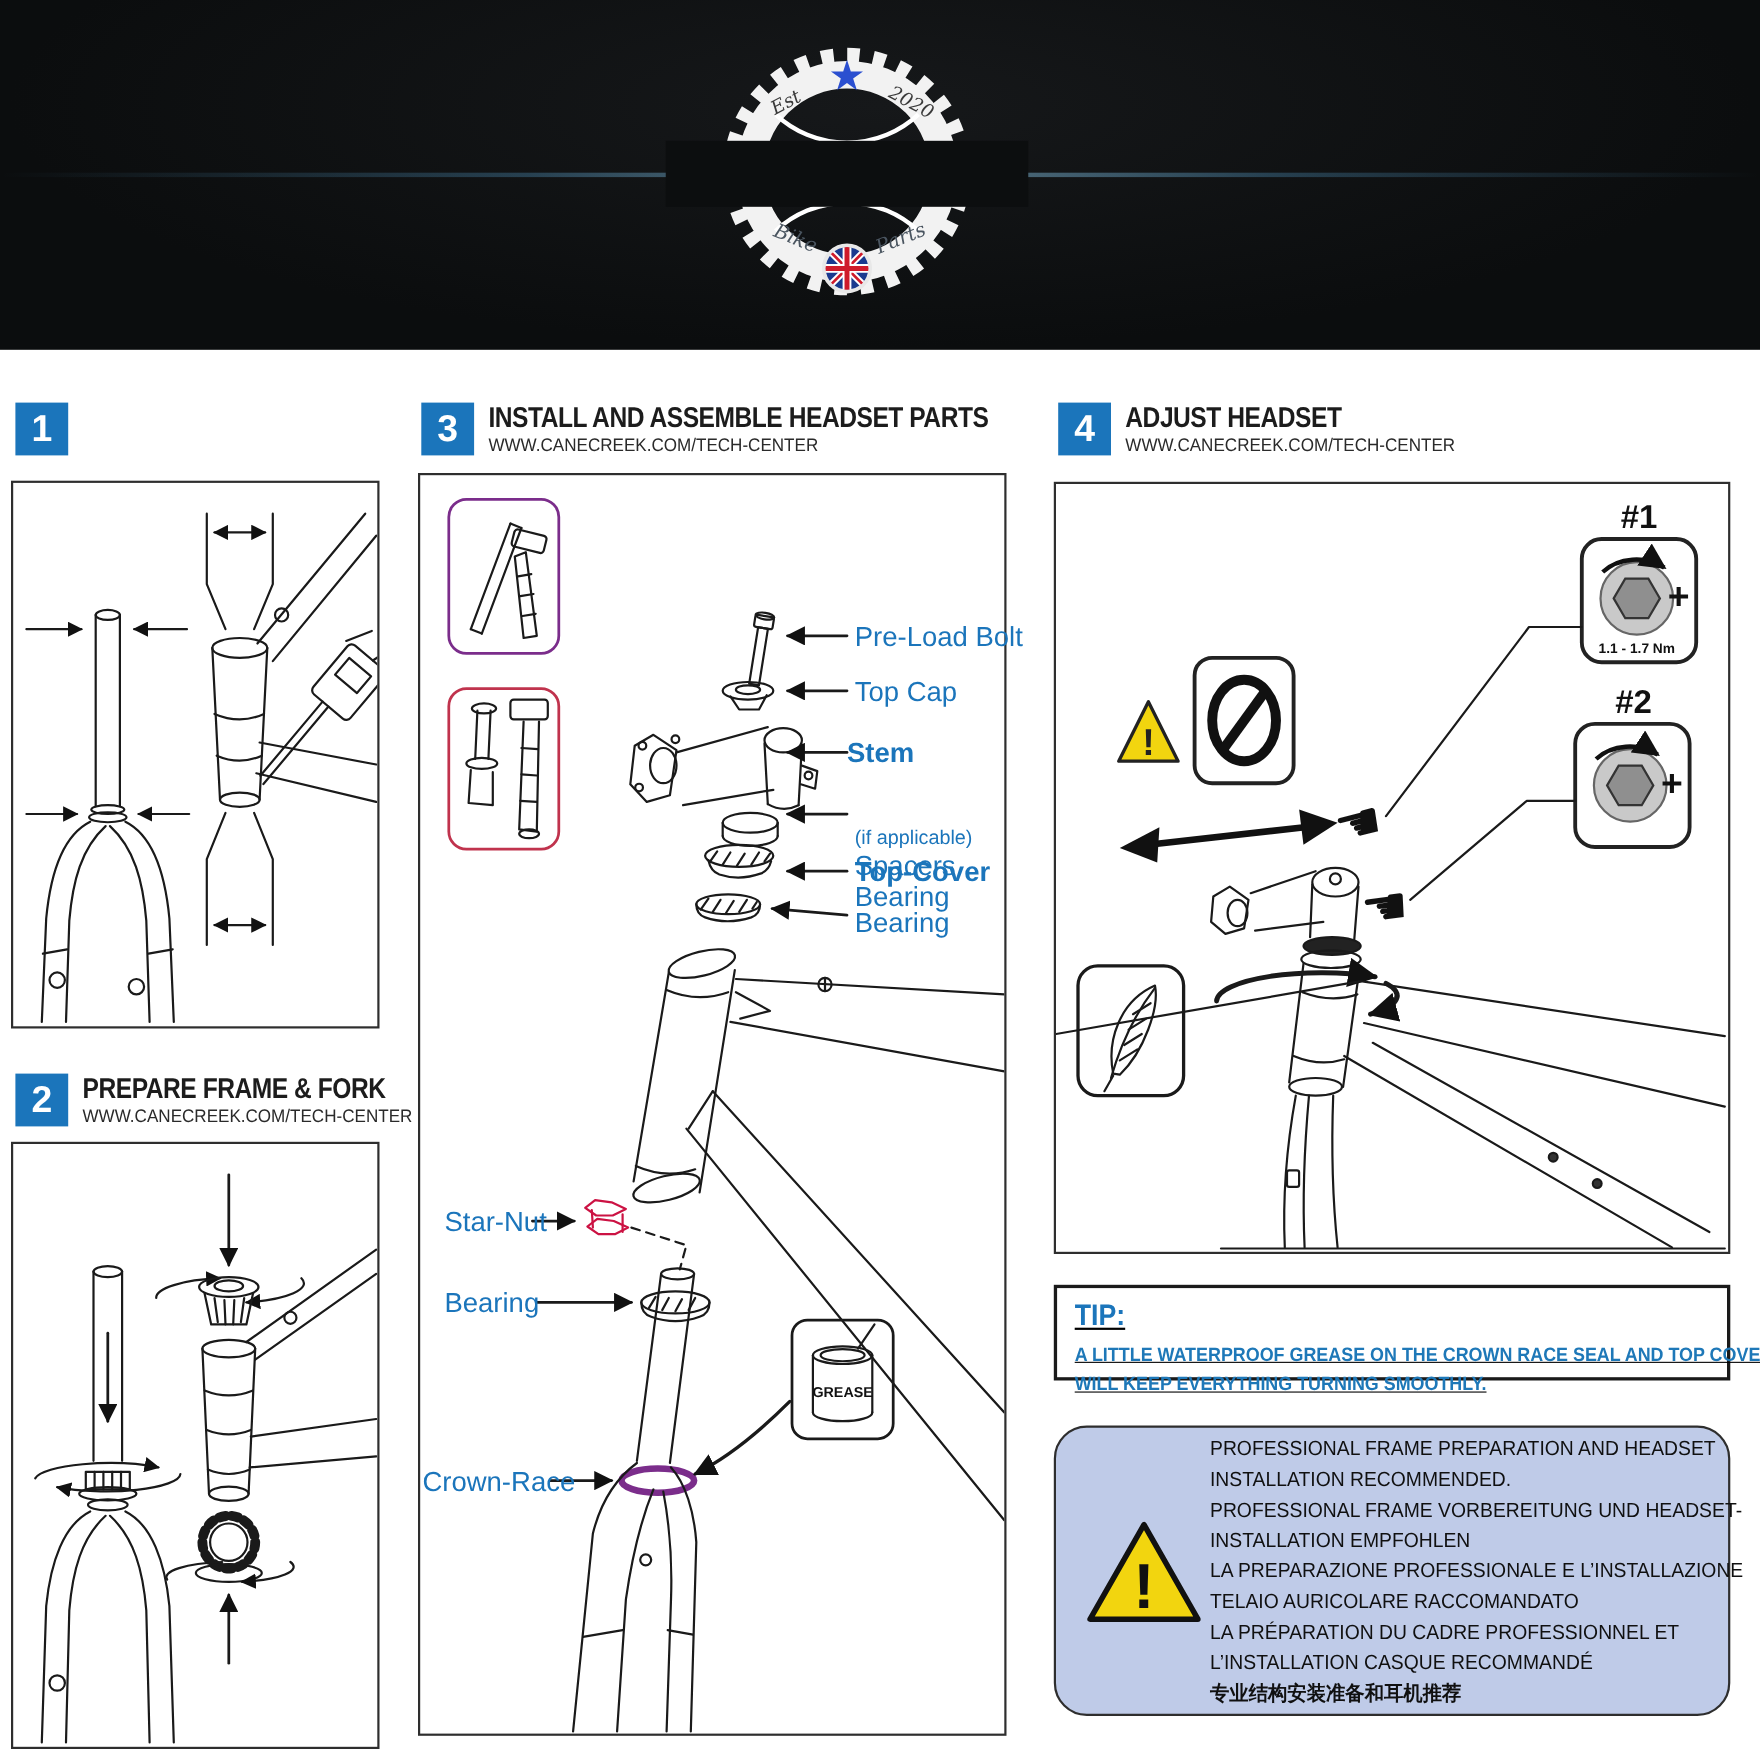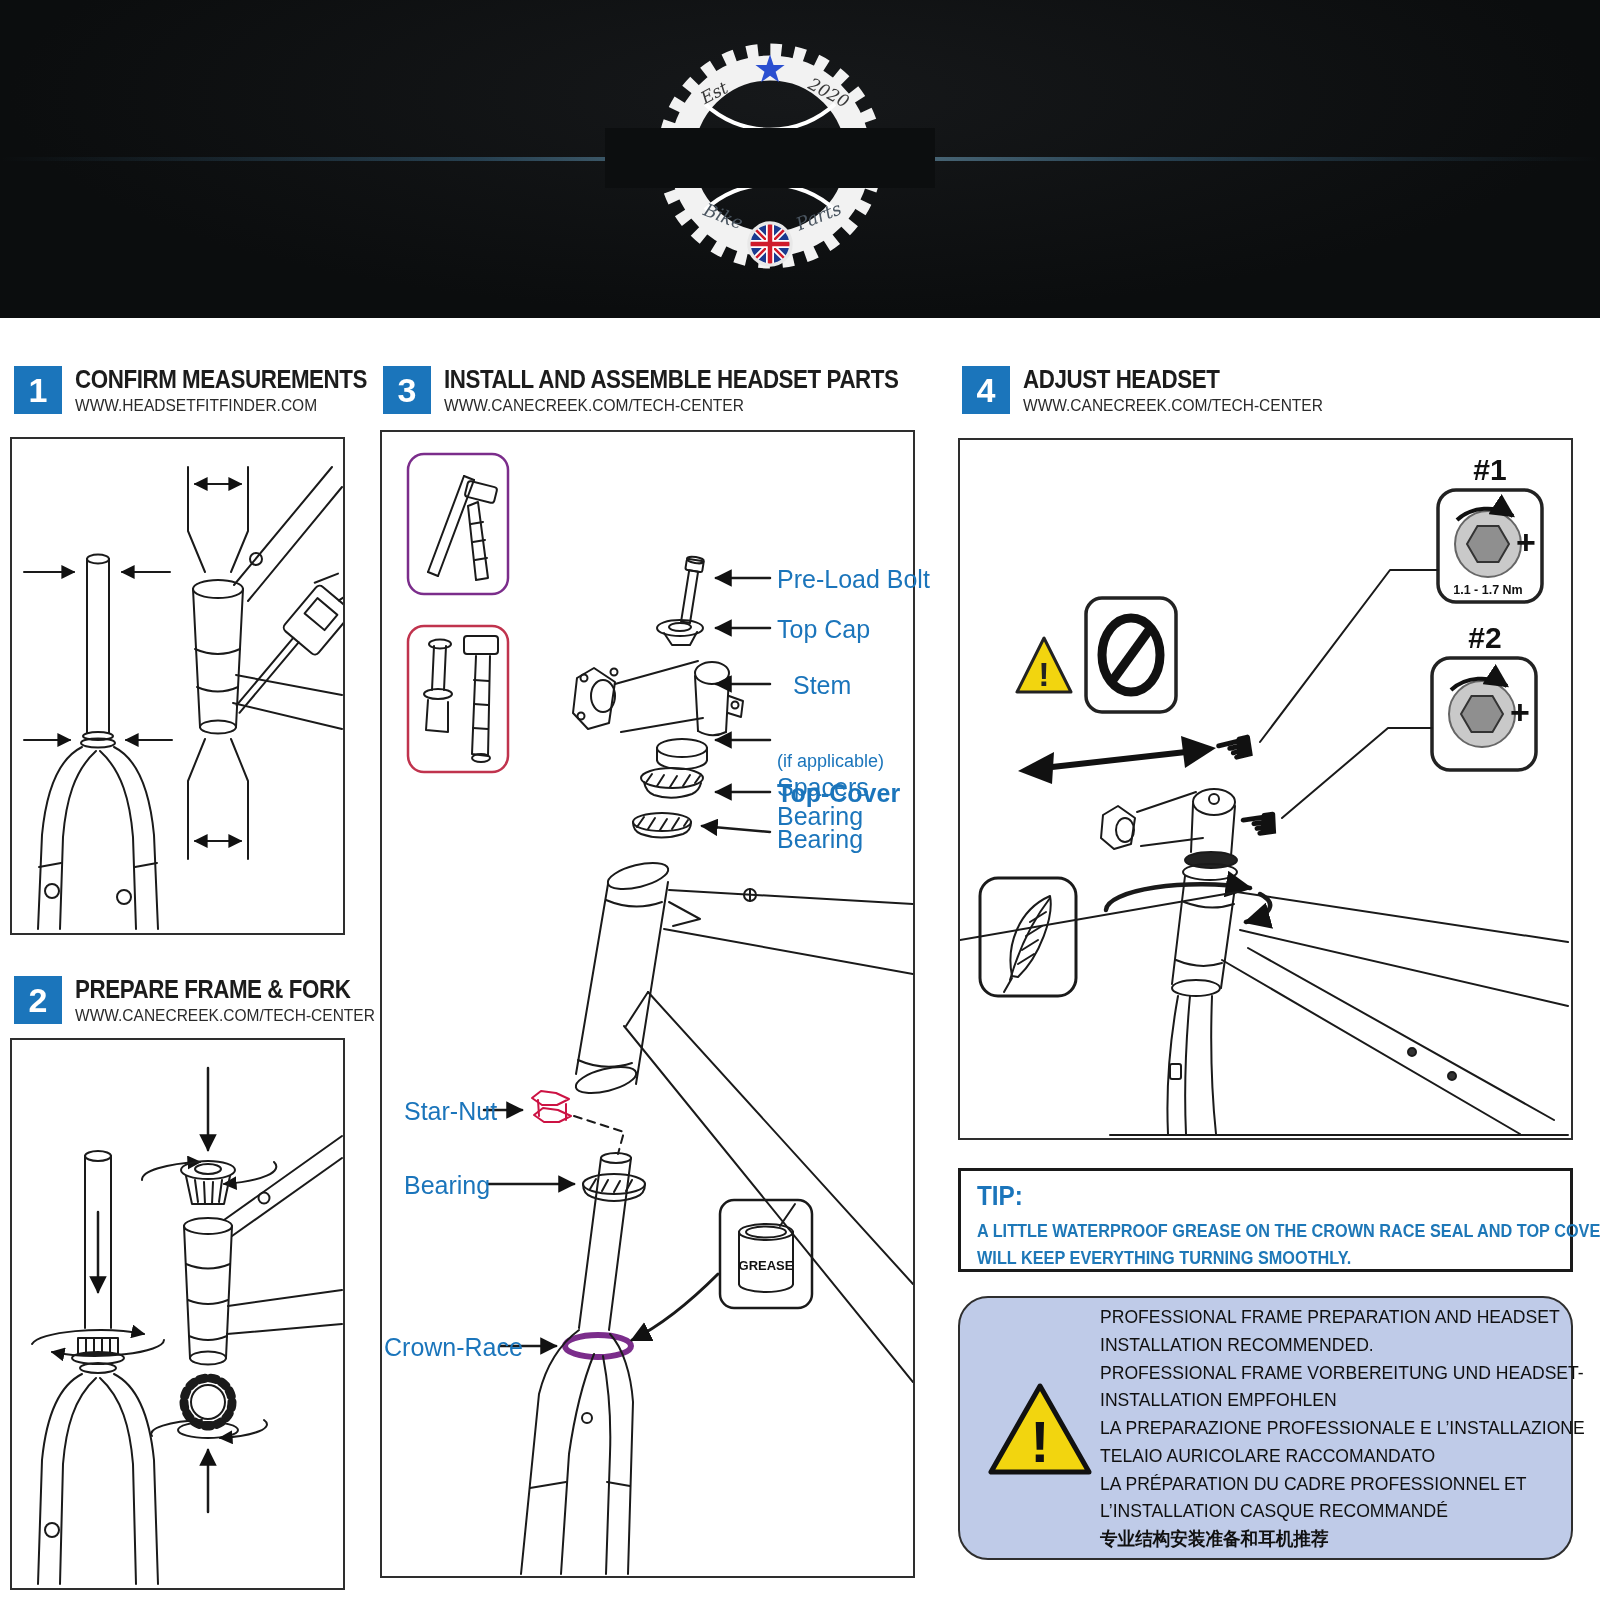--- a/index.html
+++ b/index.html
@@ -82,24 +82,20 @@
           <line x1="144" y1="238" x2="186" y2="238" stroke="#fff" stroke-width="8"></line>
           <line x1="165" y1="217" x2="165" y2="259" stroke="#cf1b2b" stroke-width="4.5"></line>
           <line x1="144" y1="238" x2="186" y2="238" stroke="#cf1b2b" stroke-width="4.5"></line>
         </g>
       </g>
     </svg>
   </div>
 
   <div class="sec-head" style="left:14px;top:366px;">
     <div class="numbox">1</div>
-    <div class="sec-txt">
-      <div class="sec-title">CONFIRM MEASUREMENTS</div>
-      <div class="sec-url">WWW.HEADSETFITFINDER.COM</div>
-    </div>
   </div>
   <div class="sec-head" style="left:14px;top:976px;">
     <div class="numbox">2</div>
     <div class="sec-txt">
       <div class="sec-title">PREPARE FRAME &amp; FORK</div>
       <div class="sec-url">WWW.CANECREEK.COM/TECH-CENTER</div>
     </div>
   </div>
   <div class="sec-head" style="left:383px;top:366px;">
     <div class="numbox">3</div>
@@ -393,21 +389,21 @@
         <line x1="388" y1="360" x2="334" y2="360" marker-end="url(#a3)" stroke-width="2.5"></line>
         <line x1="388" y1="400" x2="320" y2="394" marker-end="url(#a3)" stroke-width="2.5"></line>
         <line x1="102" y1="678" x2="140" y2="678" marker-end="url(#a3)" stroke-width="2.5"></line>
         <line x1="106" y1="752" x2="192" y2="752" marker-end="url(#a3)" stroke-width="2.5"></line>
         <line x1="118" y1="914" x2="174" y2="914" marker-end="url(#a3)" stroke-width="2.5"></line>
       </g>
     </svg>
     
     <div class="p3label" style="left:395px;top:133px;">Pre-Load Bolt</div>
     <div class="p3label" style="left:395px;top:183px;">Top Cap</div>
-    <div class="p3label" style="left:411px;top:239px;">Stem</div>
+    <div class="p3label" style="left:388px;top:239px;font-weight:bold;">Stem</div>
     <div class="p3label" style="left:395px;top:294px;margin-top:47px;">Spacers</div>
     <div class="p3label small" style="left:395px;top:319px;">(if applicable)</div>
     <div class="p3label" style="left:395px;top:347px;font-weight:bold;">Top-Cover</div>
     <div class="p3label" style="left:395px;top:370px;">Bearing</div>
     <div class="p3label" style="left:395px;top:393px;">Bearing</div>
     <div class="p3label" style="left:22px;top:665px;width:76px;text-align:left;">Star-Nut</div>
     <div class="p3label" style="left:22px;top:739px;width:76px;text-align:right;">Bearing</div>
     <div class="p3label" style="left:2px;top:901px;width:110px;text-align:left;">Crown-Race</div>
   </div>
 
@@ -504,21 +500,21 @@
         <path d="M52,536 C46,506 58,470 90,456 C94,476 80,516 58,537 z"></path>
         <line x1="58" y1="524" x2="74" y2="514"></line>
           <line x1="62" y1="510" x2="78" y2="500"></line>
         <line x1="66" y1="496" x2="82" y2="486"></line>
           <line x1="70" y1="482" x2="86" y2="472"></line>
         <line x1="44" y1="552" x2="52" y2="538"></line>
       </g>
     </svg>
   </div>
 
-  <div class="tipbox" style="left:958px;top:1168px;width:615px;height:104px;">
+  <div class="tipbox" style="left:958px;top:1168px;width:615px;height:87px;text-decoration:underline;">
     <div class="tip-h">TIP:</div>
     <div class="tip-b">
       <div>A LITTLE WATERPROOF GREASE ON THE CROWN RACE SEAL AND TOP COVER SEAL</div>
       <div>WILL KEEP EVERYTHING TURNING SMOOTHLY.</div>
     </div>
   </div>
 
   <div class="warnbox" style="left:958px;top:1296px;width:615px;height:264px;">
     <div class="warn-tri">
       <svg width="110" height="100" viewBox="0 0 110 100">

